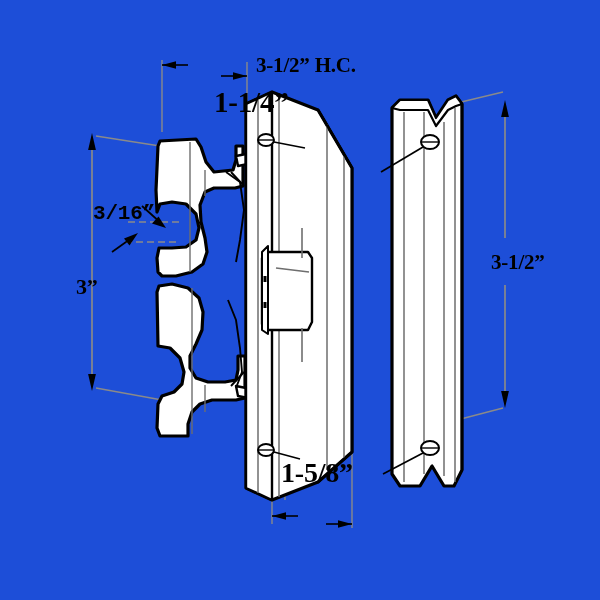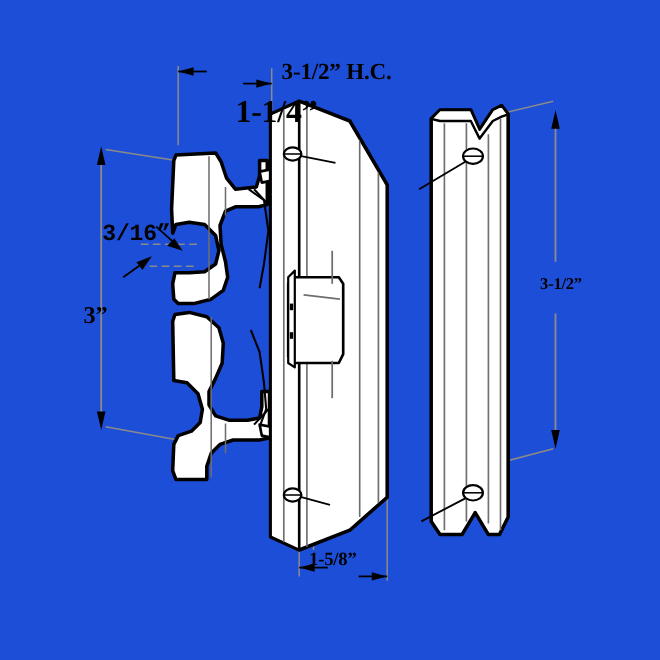--- a/index.html
+++ b/index.html
@@ -29,22 +29,22 @@
     font-weight: bold;
     color: #000000;
     white-space: nowrap;
     line-height: 1;
     letter-spacing: -0.2px;
   }
   #lbl-hc      { left: 256px; top: 55px;  font-size: 21px; }
   #lbl-114     { left: 168px; top: 88px;  font-size: 29px; margin-left: 46px; }
   #lbl-316     { left: 93px;  top: 203px; font-size: 21px; font-family: Liberation Mono, monospace; }
   #lbl-3in     { left: 76px;  top: 276px; font-size: 22px; }
-  #lbl-312     { left: 491px; top: 252px; font-size: 15px; }
-  #lbl-158     { left: 281px; top: 500px; font-size: 17px; text-align: center; }
+  #lbl-312     { left: 491px; top: 252px; font-size: 21px; }
+  #lbl-158     { left: 281px; top: 459px; font-size: 28px; text-align: center; }
 </style>
 </head>
 <body>
 
 <div id="stage">
 
   <svg id="drawing" viewBox="0 0 600 600" xmlns="http://www.w3.org/2000/svg">
 
     <g stroke-linecap="butt" fill="none">
 

